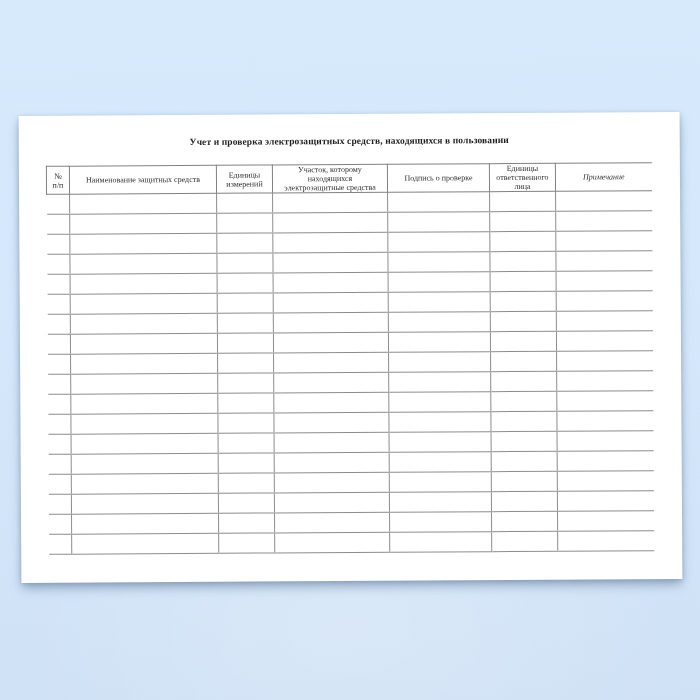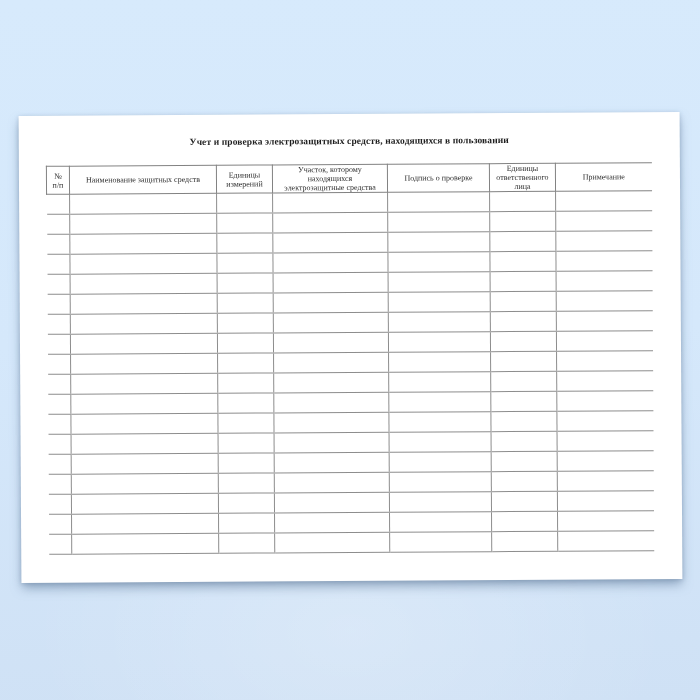--- a/index.html
+++ b/index.html
@@ -70,20 +70,21 @@
     line-height: 9px;
     color: #2e2e2e;
     text-align: center;
     vertical-align: middle;
     padding: 0 1px;
     white-space: pre-line;
     overflow: hidden;
   }
   table.register th:last-child {
     border-right: none;
+    font-style: italic;
   }
 
   table.register tbody tr {
     height: 20px;
   }
   table.register td {
     border-bottom: 1px solid #8d8d8d;
     border-left: 1px solid #8d8d8d;
     padding: 0;
   }

